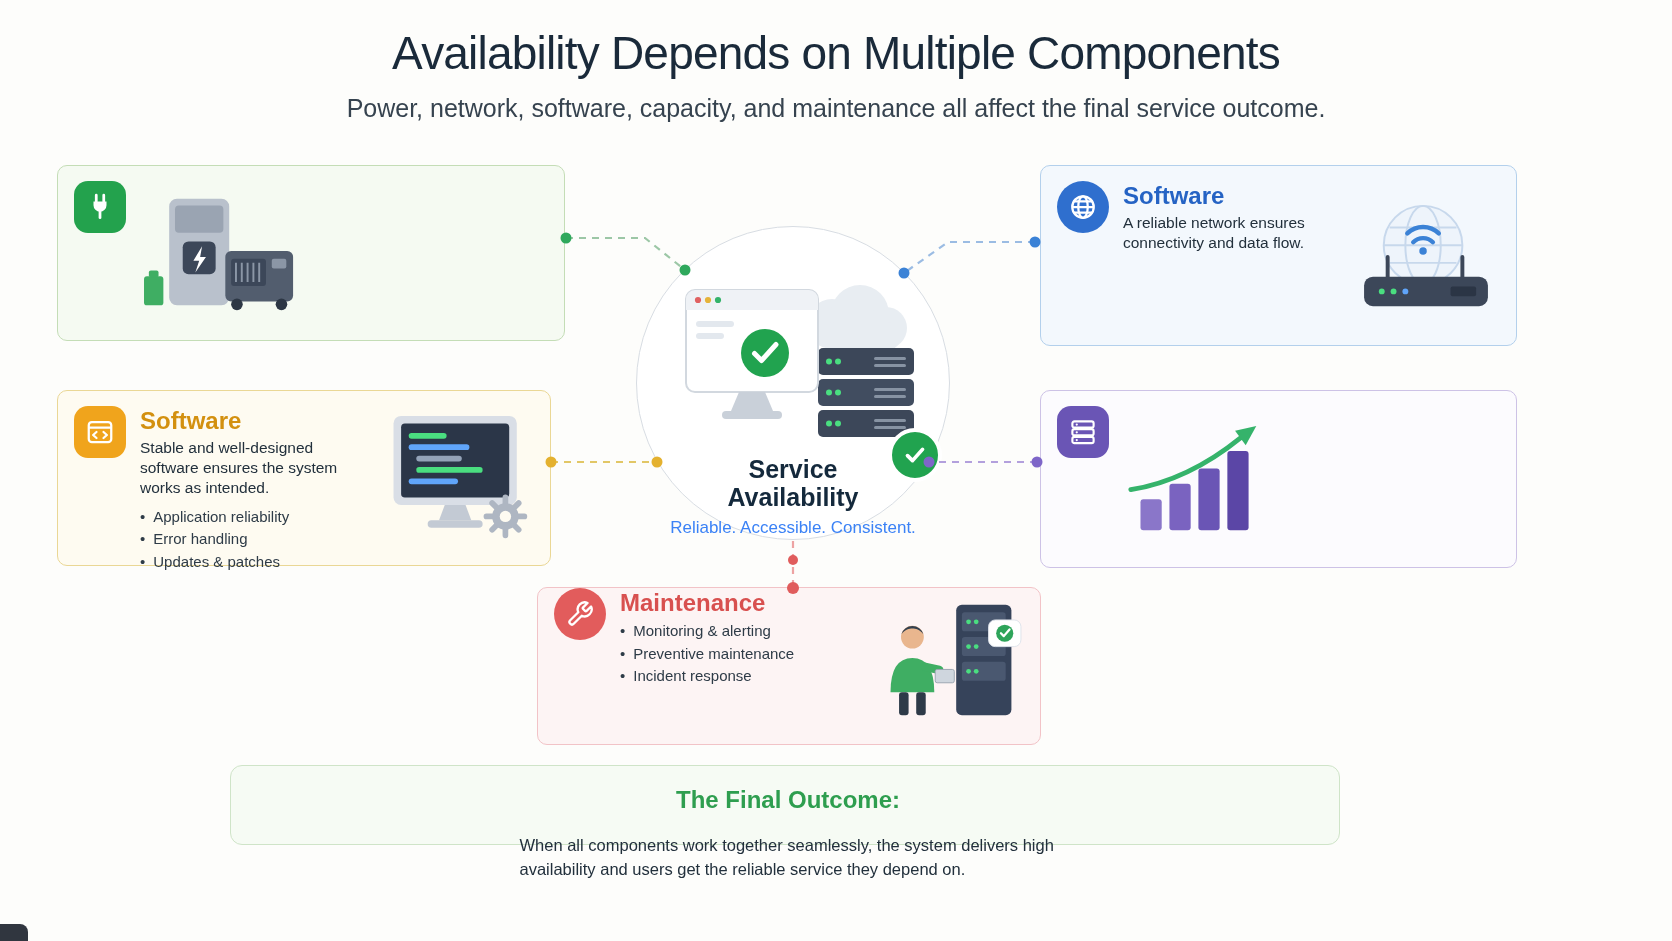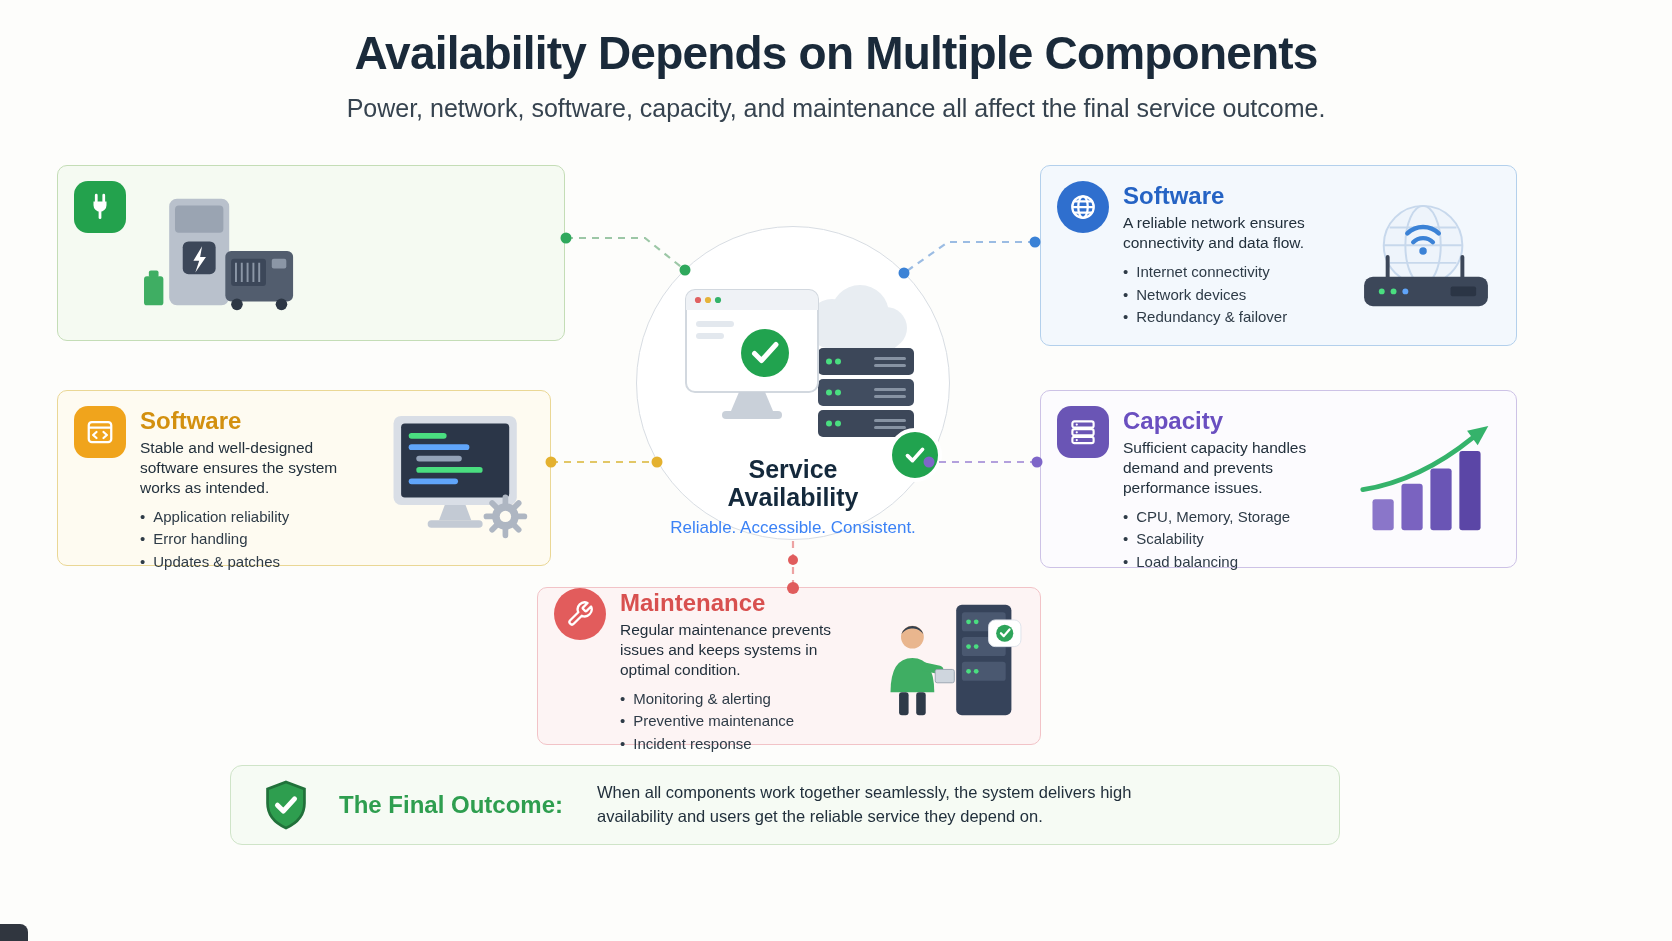--- a/index.html
+++ b/index.html
@@ -7,21 +7,21 @@
   body {
     font-family:"Liberation Sans", sans-serif;
     background:#fdfdfb;
     position:relative;
     overflow:hidden;
     color:#1f2d38;
   }
 
   
   .header { position:absolute; left:0; right:0; top:26px; text-align:center; }
-  .header h1 { font-size:46px; font-weight:700; color:#1a2a3a; letter-spacing:-0.8px; }
+  .header h1 { font-size:46px; font-weight:400; color:#1a2a3a; letter-spacing:-0.8px; }
   .header .subtitle { font-size:25px; color:#36434f; margin-top:14px; }
 
   
   .card {
     position:absolute;
     border-radius:10px;
     border:1px solid transparent;
     display:flex;
     align-items:flex-start;
     gap:14px;
@@ -79,21 +79,21 @@
   }
 
   
   .connectors { position:absolute; left:0; top:0; z-index:6; pointer-events:none; }
   .connectors .dash { fill:none; stroke-width:2.2; stroke-dasharray:7 6; }
 
   
   .outcome {
     position:absolute; left:230px; top:765px; width:1110px; height:80px;
     background:#f6fbf4; border:1px solid #cfe4c8; border-radius:12px;
-    display:flex; align-items:center; padding:0 28px; gap:20px;
+    display:flex; align-items:center; padding:0 28px; gap:20px;flex-direction:column;
   }
   .outcome-title { font-size:24px; font-weight:700; color:#2e9e4f; white-space:nowrap; margin-left:6px; }
   .outcome-desc { font-size:16.5px; line-height:1.45; color:#22303c; width:545px; margin-left:14px; }
   .outcome-icons { margin-left:auto; display:flex; align-items:center; gap:30px; }
 
   .corner-artifact {
     position:absolute; left:0; top:924px; width:28px; height:17px;
     background:#30363f; border-top-right-radius:8px;
   }
 </style>
@@ -187,25 +187,20 @@
   <div class="badge badge-network">
     <svg viewBox="0 0 24 24" width="30" height="30" fill="none" stroke="#ffffff" stroke-width="1.8">
       <circle cx="12" cy="12" r="8.6"></circle>
       <ellipse cx="12" cy="12" rx="3.8" ry="8.6"></ellipse>
       <path d="M3.4 12h17.2M4.6 7.5h14.8M4.6 16.5h14.8"></path>
     </svg>
   </div>
   <div class="card-text">
     <h2 class="title-network">Software</h2>
     <p class="desc">A reliable network ensures connectivity and data flow.</p>
-    <div class="bullets">
-      <div class="bullet">Internet connectivity</div>
-      <div class="bullet">Network devices</div>
-      <div class="bullet">Redundancy &amp; failover</div>
-    </div>
   </div>
   <div class="illus">
     <svg viewBox="0 0 150 118" width="148" height="116">
       <circle cx="72" cy="48" r="40" fill="#eef4fb" stroke="#c7d8ec" stroke-width="2"></circle>
       <ellipse cx="72" cy="48" rx="18" ry="40" fill="none" stroke="#c7d8ec" stroke-width="2"></ellipse>
       <path d="M32 48h80M38 30h68M38 66h68" stroke="#c7d8ec" stroke-width="2" fill="none"></path>
       <path d="M56 36a23 23 0 0 1 32 0" stroke="#3b82d6" stroke-width="4.5" fill="none" stroke-linecap="round"></path>
       <path d="M62 45a14 14 0 0 1 20 0" stroke="#3b82d6" stroke-width="4.5" fill="none" stroke-linecap="round"></path>
       <circle cx="72" cy="54" r="3.8" fill="#3b82d6"></circle>
       <rect x="34" y="58" width="4" height="24" rx="2" fill="#3c4759"></rect>
@@ -260,50 +255,40 @@
   <div class="badge badge-capacity">
     <svg viewBox="0 0 24 24" width="30" height="30" fill="none" stroke="#ffffff" stroke-width="1.7">
       <rect x="3.5" y="3.5" width="17" height="5" rx="1.6"></rect>
       <rect x="3.5" y="9.7" width="17" height="5" rx="1.6"></rect>
       <rect x="3.5" y="15.9" width="17" height="5" rx="1.6"></rect>
       <circle cx="7" cy="6" r="0.9" fill="#ffffff" stroke="none"></circle>
       <circle cx="7" cy="12.2" r="0.9" fill="#ffffff" stroke="none"></circle>
       <circle cx="7" cy="18.4" r="0.9" fill="#ffffff" stroke="none"></circle>
     </svg>
   </div>
-  <div class="card-text">
-    <h2 class="title-capacity">Capacity</h2>
-    <p class="desc">Sufficient capacity handles demand and prevents performance issues.</p>
-    <div class="bullets">
-      <div class="bullet">CPU, Memory, Storage</div>
-      <div class="bullet">Scalability</div>
-      <div class="bullet">Load balancing</div>
-    </div>
-  </div>
   <div class="illus">
     <svg viewBox="0 0 150 115" width="145" height="111">
       <rect x="18" y="78" width="22" height="32" rx="3" fill="#8a76c9"></rect>
       <rect x="48" y="62" width="22" height="48" rx="3" fill="#7a63c0"></rect>
       <rect x="78" y="46" width="22" height="64" rx="3" fill="#6a55b5"></rect>
       <rect x="108" y="28" width="22" height="82" rx="3" fill="#5b46a6"></rect>
       <path d="M8 68C45 62 85 44 122 14" stroke="#35b36b" stroke-width="5" fill="none" stroke-linecap="round"></path>
       <path d="M138 2l-22 5 11 15z" fill="#35b36b"></path>
     </svg>
   </div>
 </section>
 
 <section class="card card-maintenance">
   <div class="badge badge-maintenance">
     <svg viewBox="0 0 24 24" width="28" height="28" fill="none" stroke="#ffffff" stroke-width="2" stroke-linecap="round" stroke-linejoin="round">
       <path d="M14.7 6.3a1 1 0 0 0 0 1.4l1.6 1.6a1 1 0 0 0 1.4 0l3.77-3.77a6 6 0 0 1-7.94 7.94l-6.91 6.91a2.12 2.12 0 0 1-3-3l6.91-6.91a6 6 0 0 1 7.94-7.94l-3.76 3.76z"></path>
     </svg>
   </div>
   <div class="card-text">
     <h2 class="title-maintenance">Maintenance</h2>
-    <p class="desc">Regular maintenance prevents issues and keeps systems in optimal condition.</p>
     <div class="bullets">
       <div class="bullet">Monitoring &amp; alerting</div>
       <div class="bullet">Preventive maintenance</div>
       <div class="bullet">Incident response</div>
     </div>
   </div>
   <div class="illus">
     <svg viewBox="0 0 155 125" width="148" height="119">
       <rect x="84" y="6" width="58" height="116" rx="6" fill="#36435a"></rect>
       <rect x="90" y="14" width="46" height="20" rx="3" fill="#4a5870"></rect>

